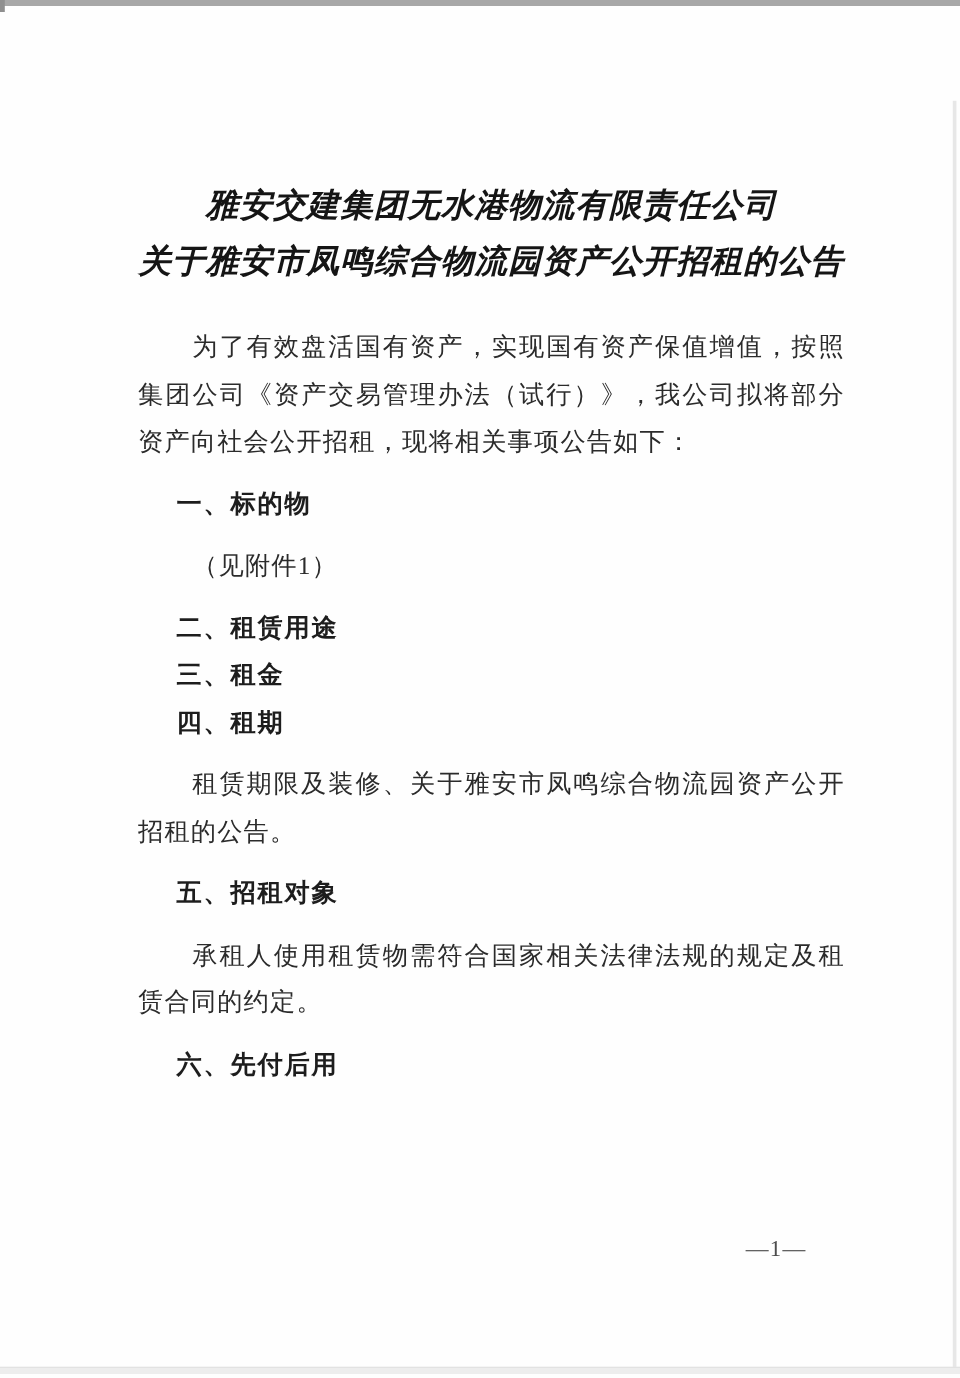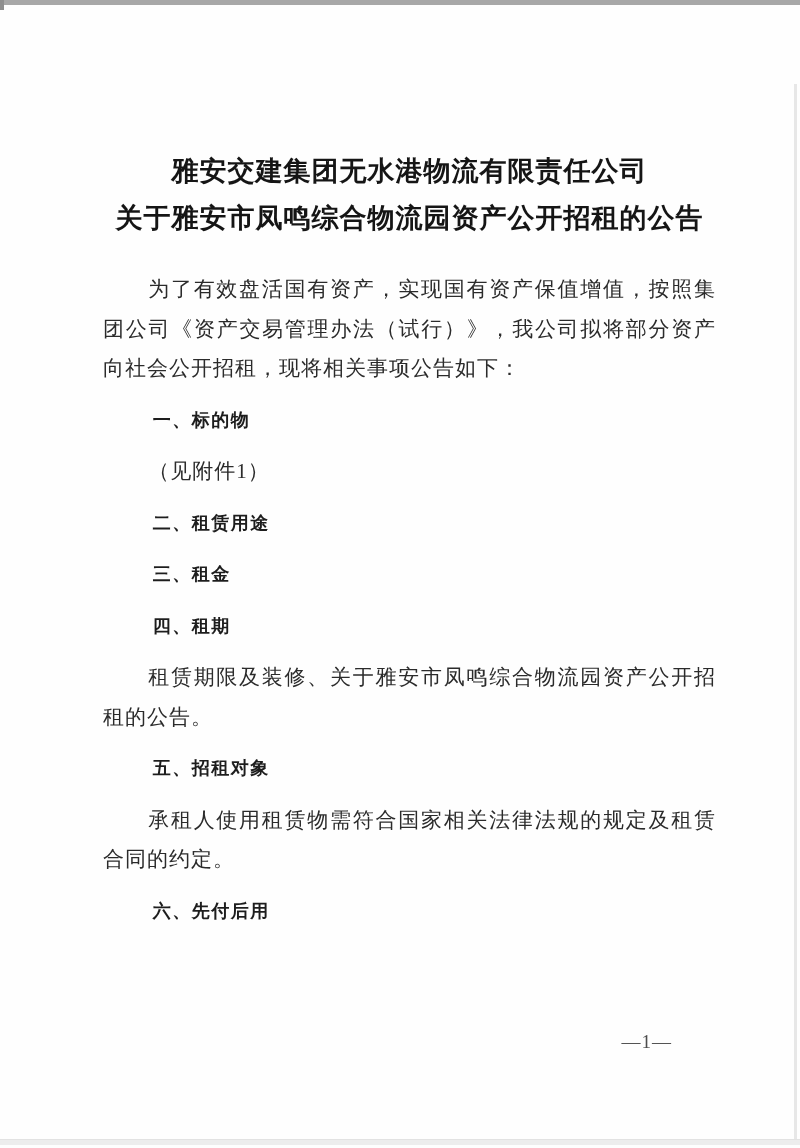--- a/index.html
+++ b/index.html
@@ -54,38 +54,39 @@
     font-family: "Liberation Serif", serif;
     font-weight: bold;
     font-size: 27px;
     line-height: 47px;
     letter-spacing: 1px;
     color: #151515;
   }
   .title .title-line {
     display: block;
     white-space: nowrap;
+    font-style: italic;
   }
   .content {
     margin-top: 28px;
     font-size: 21px;
     line-height: 39.5px;
     letter-spacing: 1px;
     text-align: justify;
     color: #2b2b2b;
   }
   .para {
-    margin: 0;
+    margin: 12px;
     text-indent: 2.15em;
   }
   .sec-heading {
-    margin: 12px;
-    font-family: Liberation Sans, sans-serif;
+    margin: 0;
+    font-family: Liberation Serif, serif;
     font-weight: bold;
-    font-size: 18px;
+    font-size: 21px;
     line-height: 39.5px;
     letter-spacing: 1.5px;
     text-indent: 2.1em;
     color: #1d1d1d;
   }
   .page-number {
     position: absolute;
     top: 1031px;
     right: 128px;
     font-family: "Liberation Serif", serif;

